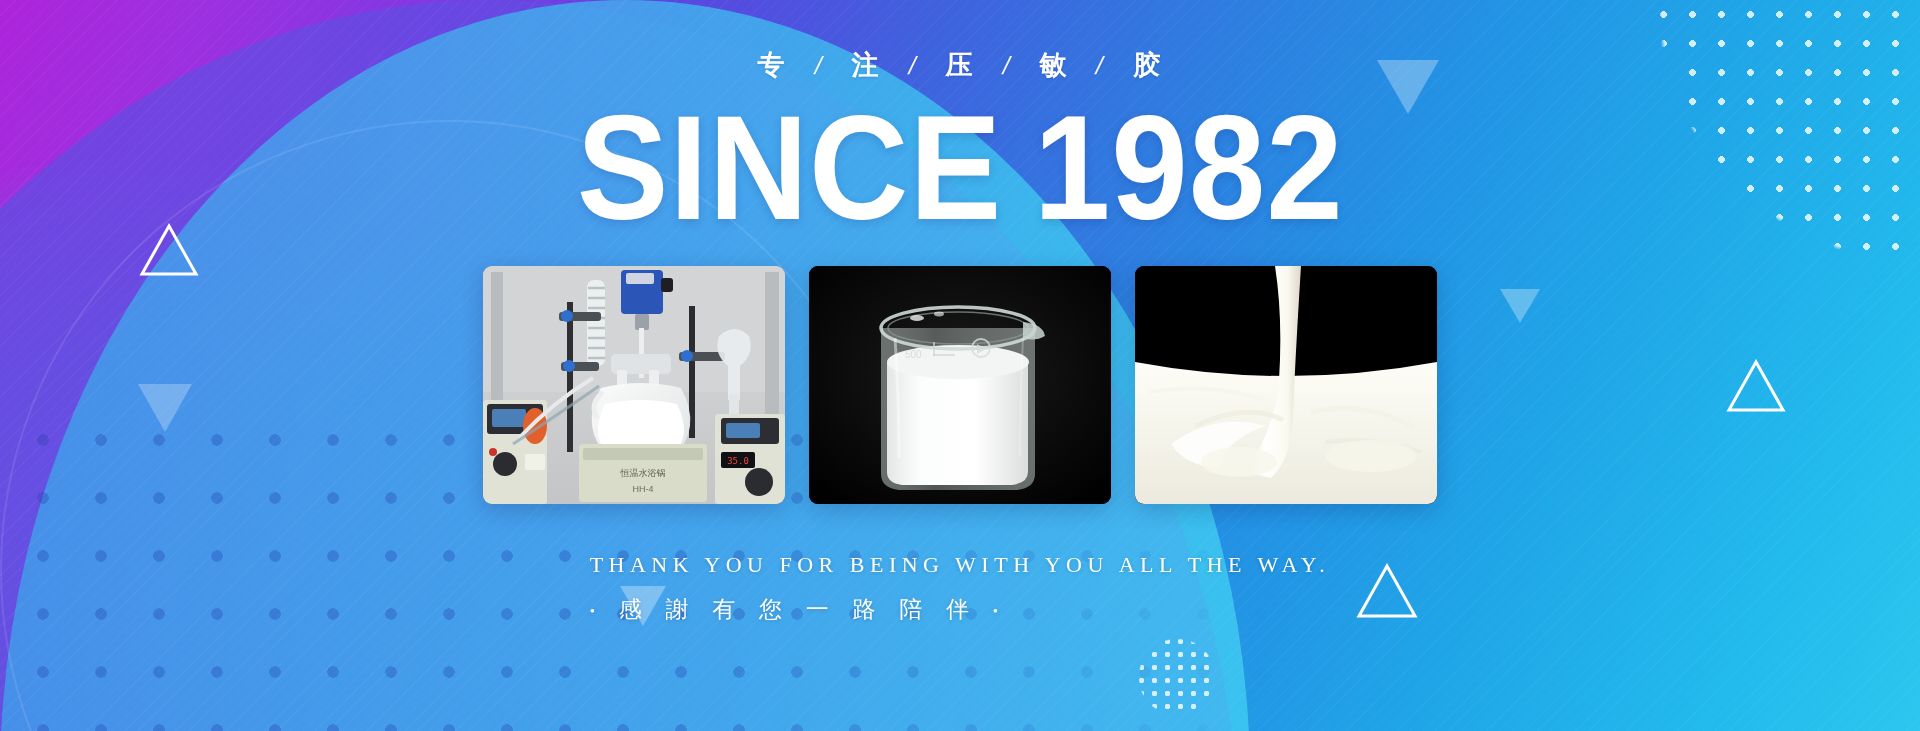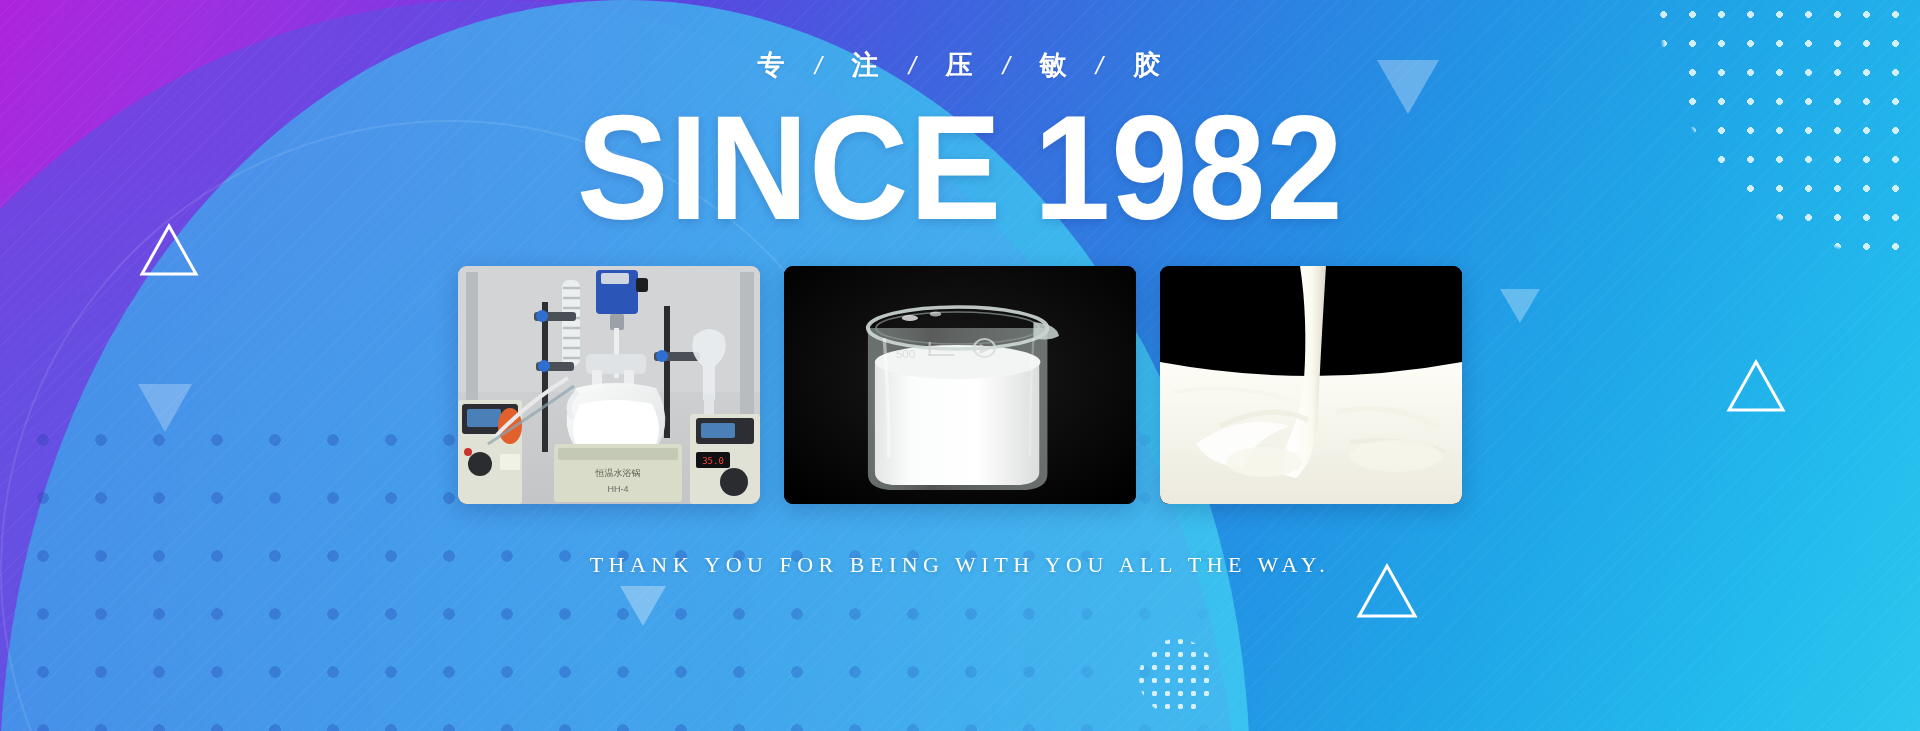--- a/index.html
+++ b/index.html
@@ -209,21 +209,21 @@
     align-items: flex-start;
   }
   .photo {
     position: relative;
     border-radius: 9px;
     overflow: hidden;
     box-shadow: 0 6px 22px rgba(15,25,80,.22);
     background: #000;
   }
   .photo.p1 { width: 302px; height: 238px; }
-  .photo.p2 { width: 352px; height: 238px; }
+  .photo.p2 { width: 302px; height: 238px; }
   .photo.p3 { width: 302px; height: 238px; }
 
   .photo svg { display: block; width: 100%; height: 100%; }
 
   
   .tagline {
     margin-top: 48px;
     color: #ffffff;
   }
   .tagline .en {
@@ -471,16 +471,21 @@
           <path d="M190 176 q54 -6 96 10" stroke="#ebe9dc" stroke-width="4" fill="none" opacity=".7"></path>
           <path d="M14 126 q60 -10 116 8" stroke="#f6f5ea" stroke-width="4" fill="none" opacity=".65"></path>
           <ellipse cx="104" cy="196" rx="38" ry="15" fill="#f8f7ec" opacity=".85"></ellipse>
           <ellipse cx="236" cy="190" rx="46" ry="16" fill="#f7f6eb" opacity=".7"></ellipse>
         </svg>
       </div>
     </div>
 
     <div class="tagline">
       <div class="en">THANK YOU FOR BEING WITH YOU ALL THE WAY.</div>
+      <div class="cn">
+        <span class="bullet">•</span>
+        <span>感 謝 有 您 一 路 陪 伴</span>
+        <span class="bullet">•</span>
+      </div>
     </div>
 
   </div>
 </div>
 
 </body></html>

